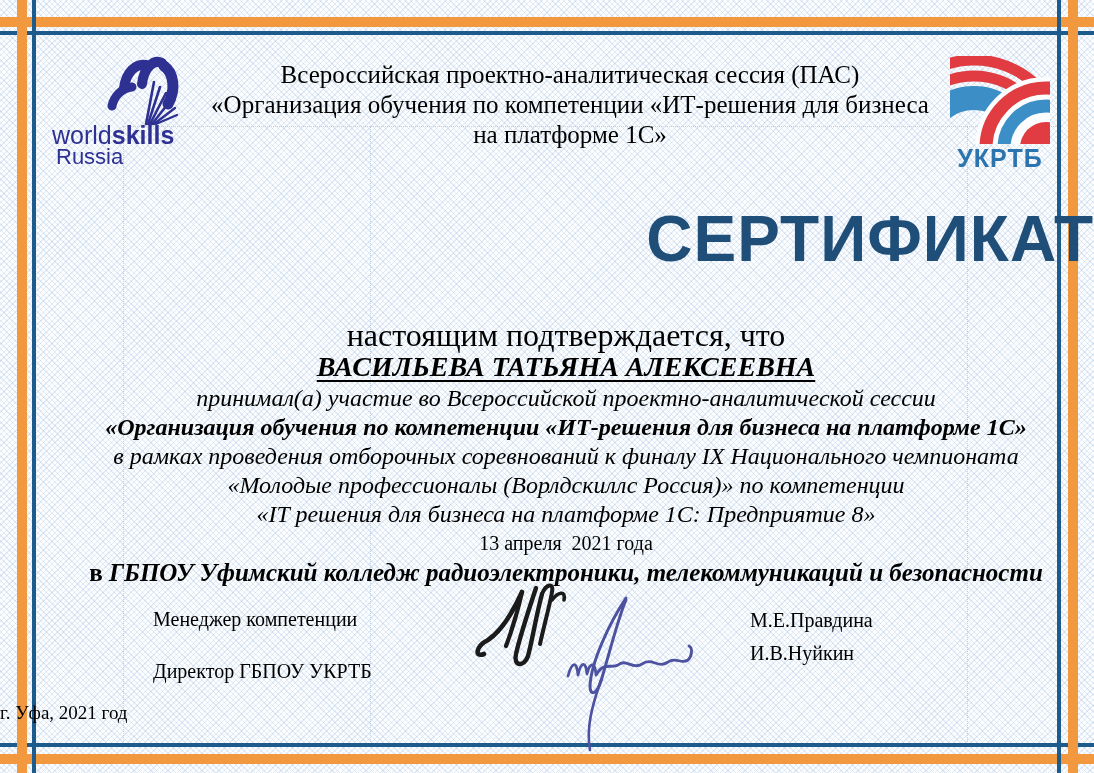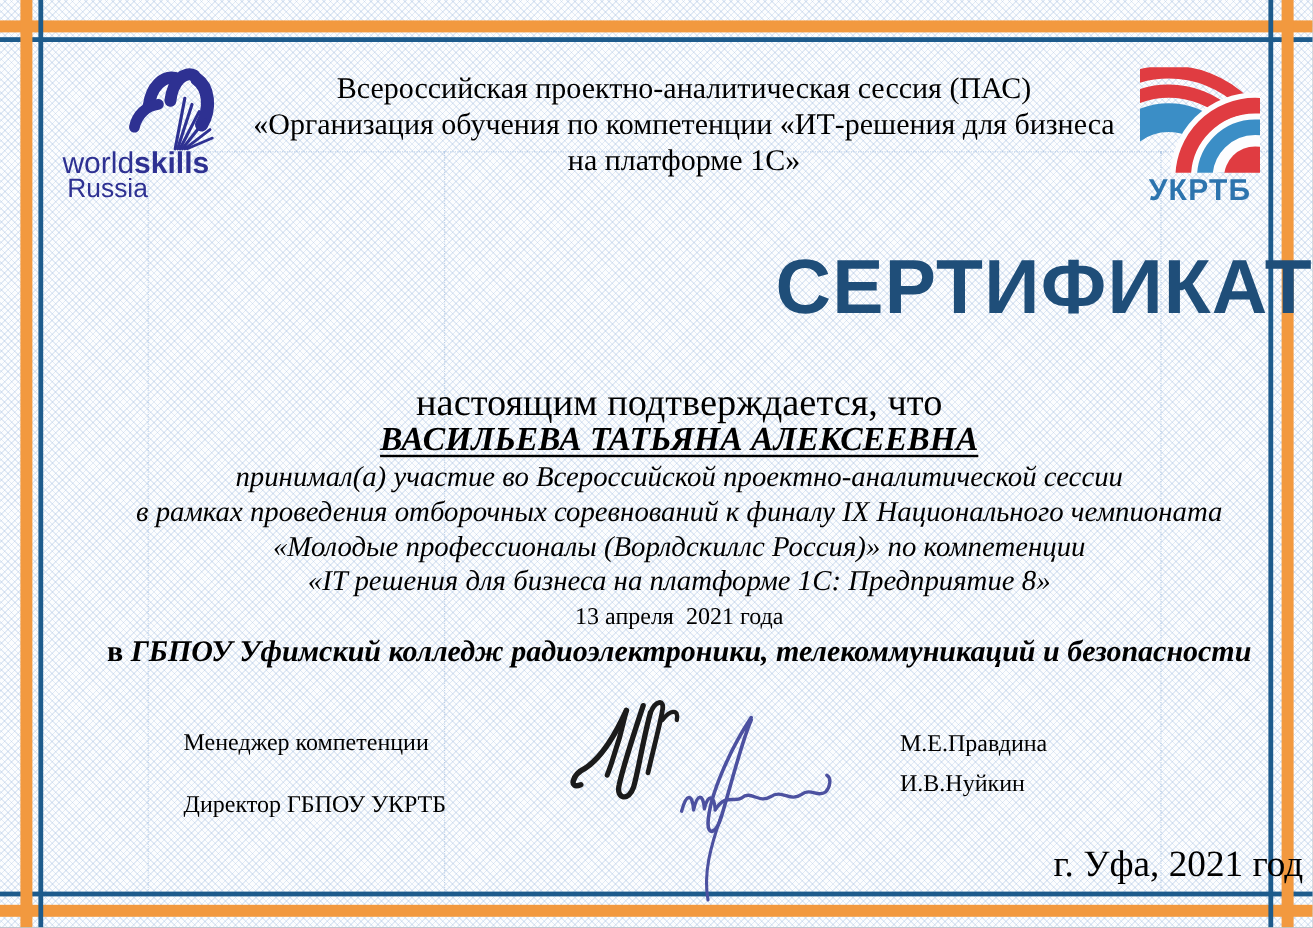--- a/index.html
+++ b/index.html
@@ -45,21 +45,21 @@
   .b-it{font-style:italic;font-size:24px;line-height:29px}
   .b-bi{font-style:italic;font-weight:bold;font-size:24px;line-height:29px}
   .b-date{font-size:20px;line-height:29px;white-space:pre}
   .b-venue{font-size:25px;line-height:30px;font-weight:bold}
   .b-venue .venue-main{font-style:italic}
   .sig-text{position:absolute;font-size:20px;z-index:3;white-space:nowrap}
   .sig-role1{left:153px;top:608px}
   .sig-name1{left:750px;top:609px}
   .sig-role2{left:153px;top:660px}
   .sig-name2{left:750px;top:642px}
-  .place{position:absolute;left:0;right:8px;top:702px;text-align:right;font-size:31px;z-index:3}
+  .place{position:absolute;left:0;right:8px;top:702px;text-align:left;font-size:19px;z-index:3}
   
   .ws-logo{position:absolute;left:46px;top:52px;z-index:3}
   .ukrtb-logo{position:absolute;left:950px;top:56px;z-index:3}
   .signatures{position:absolute;left:440px;top:570px;z-index:4}
 </style>
 </head>
 <body>
 
 <div class="page">
 
@@ -121,20 +121,21 @@
     <div>«Организация обучения по компетенции «ИТ-решения для бизнеса</div>
     <div>на платформе 1С»</div>
   </div>
 
   <div class="cert-title">СЕРТИФИКАТ</div>
 
   <div class="body-block">
     <div class="b-intro">настоящим подтверждается, что</div>
     <div class="b-name">ВАСИЛЬЕВА ТАТЬЯНА АЛЕКСЕЕВНА</div>
     <div class="b-it">принимал(а) участие во Всероссийской проектно-аналитической сессии</div>
+    <div class="b-bi">«Организация обучения по компетенции «ИТ-решения для бизнеса на платформе 1С»</div>
     <div class="b-it">в рамках проведения отборочных соревнований к финалу IX Национального чемпионата</div>
     <div class="b-it">«Молодые профессионалы (Ворлдскиллс Россия)» по компетенции</div>
     <div class="b-it">«IT решения для бизнеса на платформе 1С: Предприятие 8»</div>
     <div class="b-date">13 апреля  2021 года</div>
     <div class="b-venue"><span>в </span><span class="venue-main">ГБПОУ Уфимский колледж радиоэлектроники, телекоммуникаций и безопасности</span></div>
   </div>
 
   <div class="sig-text sig-role1">Менеджер компетенции</div>
   <div class="sig-text sig-role2">Директор ГБПОУ УКРТБ</div>
   <div class="sig-text sig-name1">М.Е.Правдина</div>

